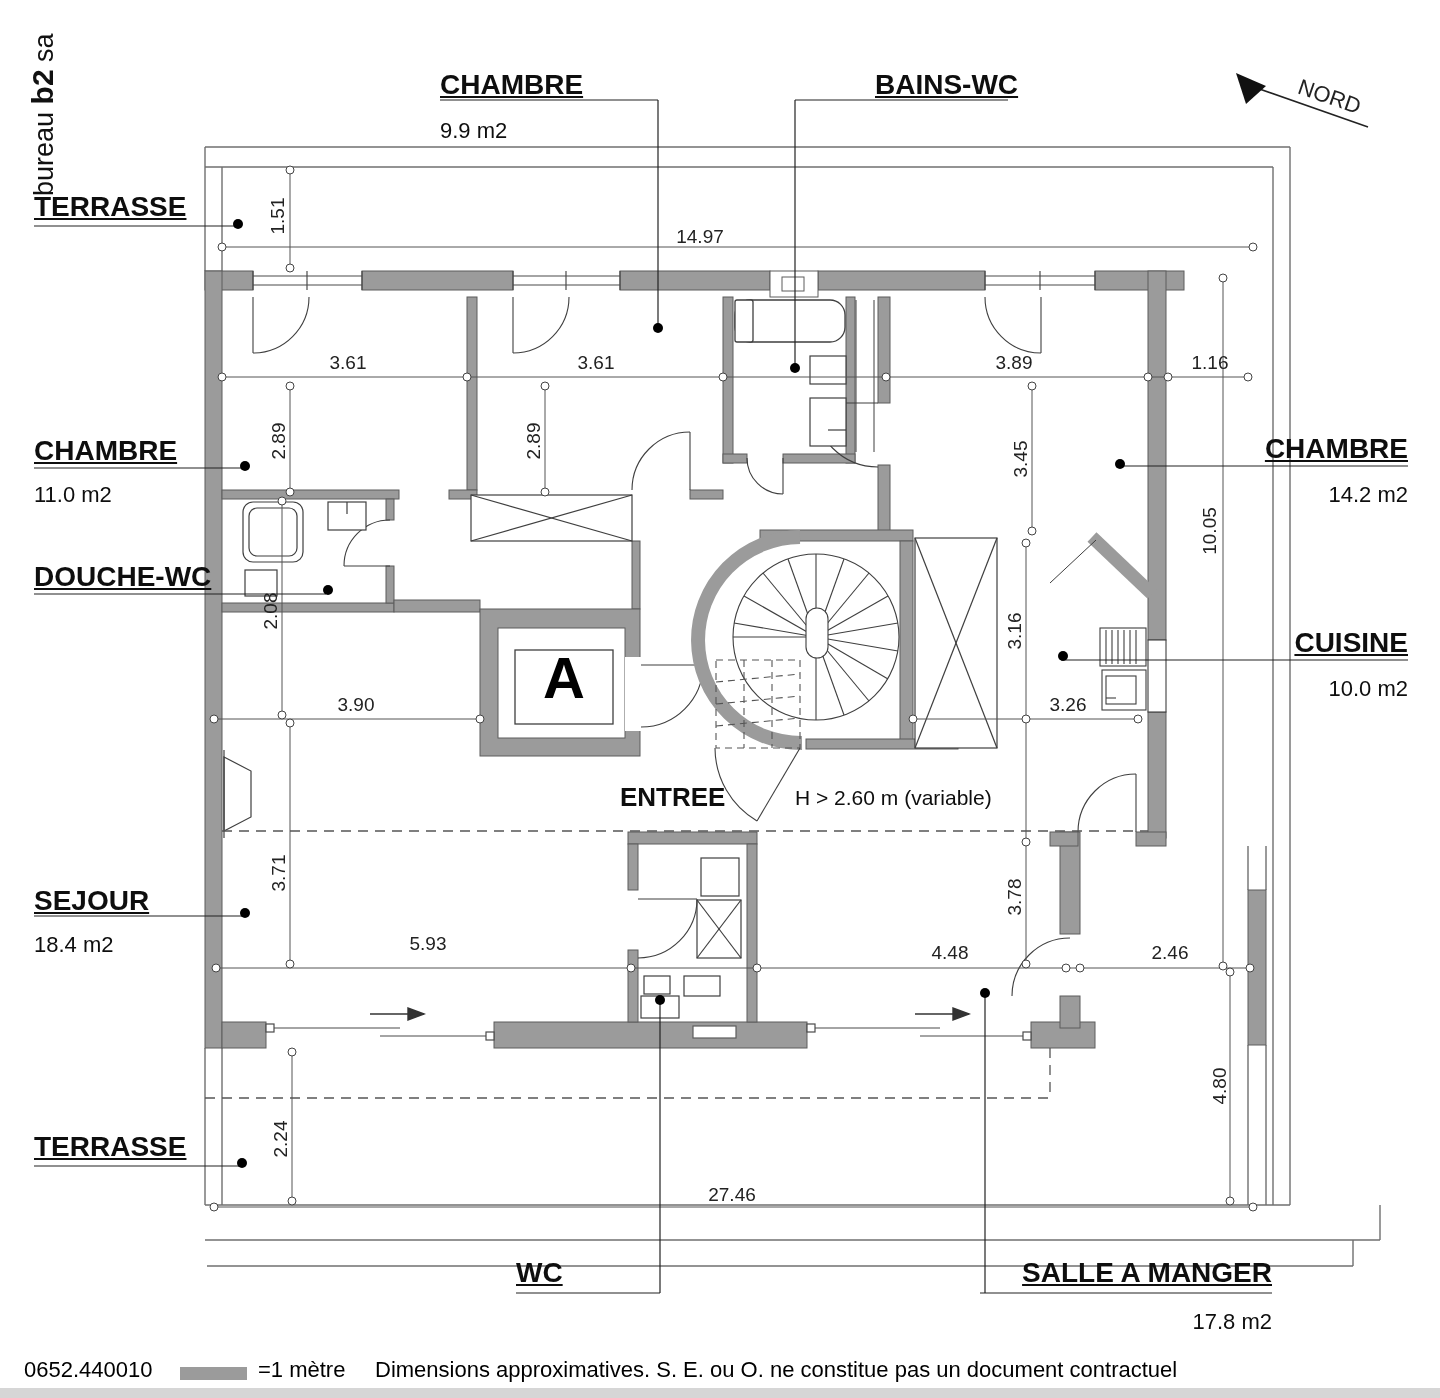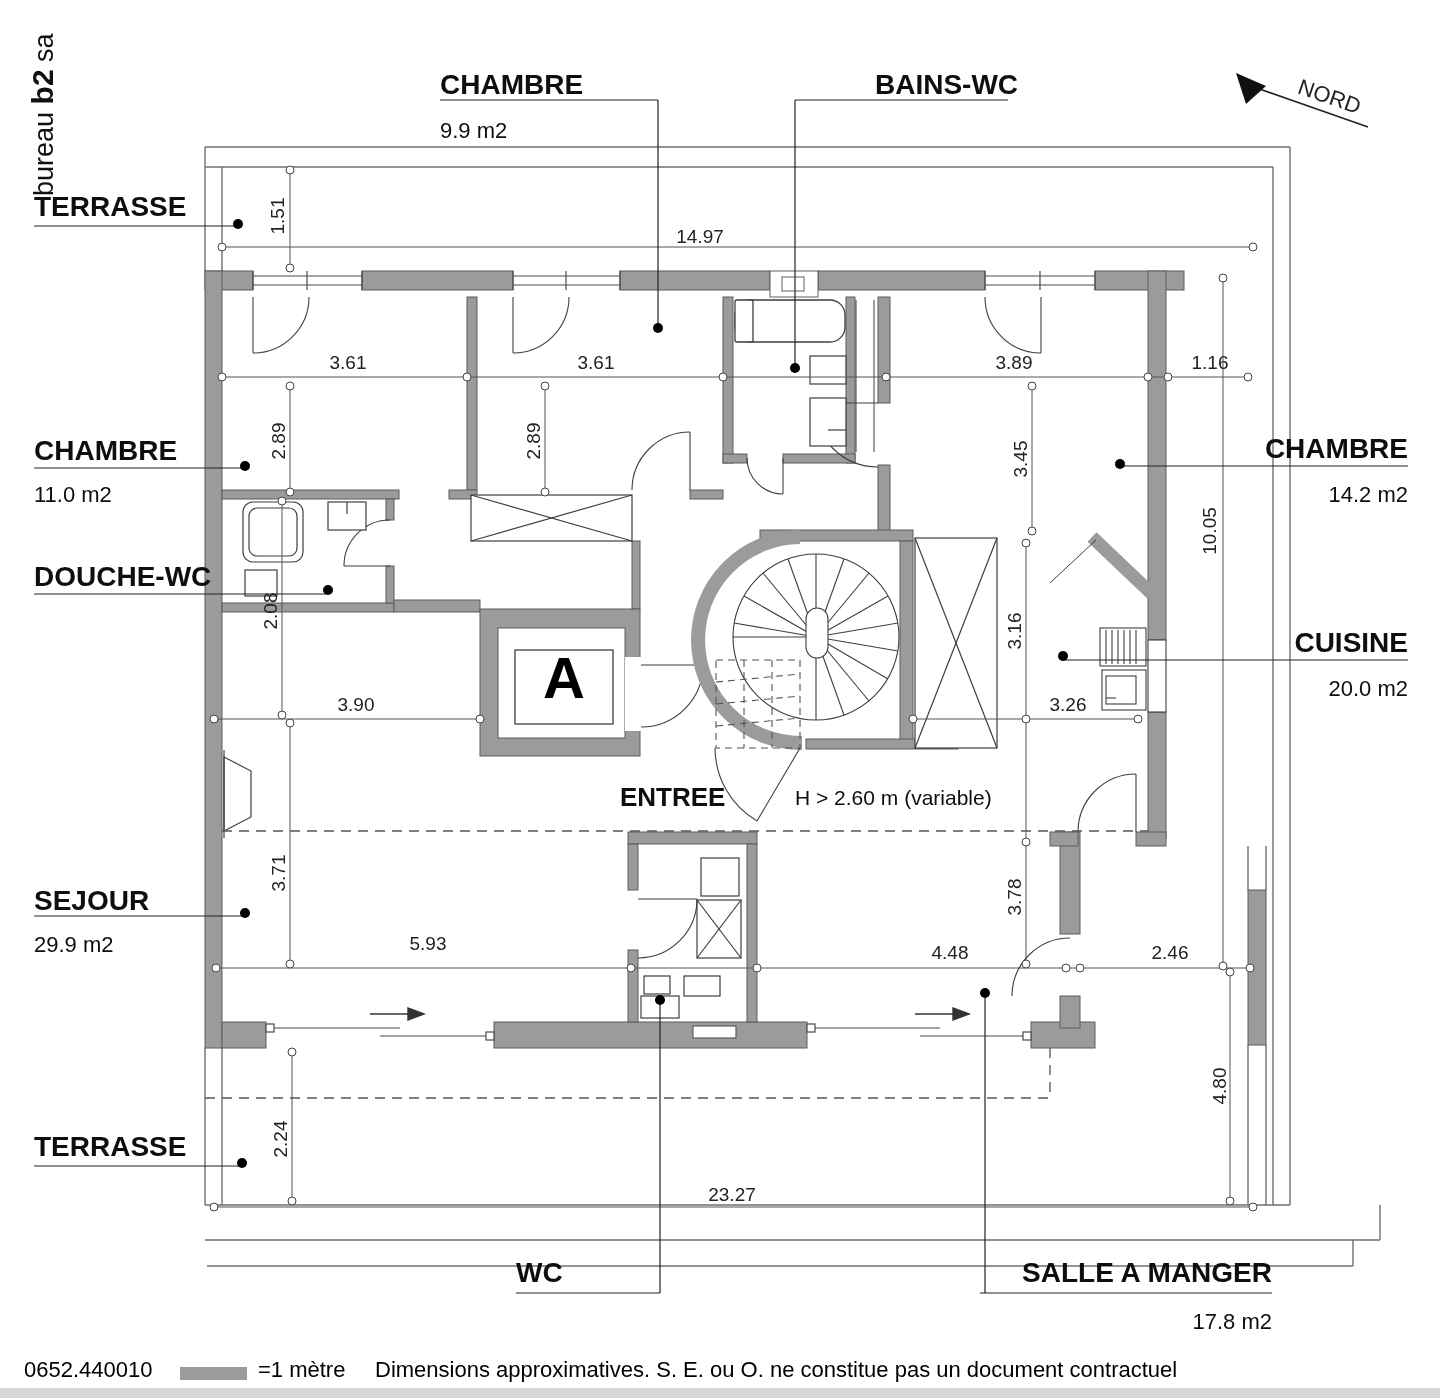--- a/index.html
+++ b/index.html
@@ -1,20 +1,20 @@
 <!DOCTYPE html>
 <html><head>
 <meta charset="utf-8">
 <style>
   html,body{margin:0;padding:0;background:#ffffff;}
   #canvas{position:relative;width:1440px;height:1398px;background:#ffffff;overflow:hidden;
           font-family:"Liberation Sans",sans-serif;}
   svg{position:absolute;left:0;top:0;}
   .lbl{position:absolute;color:#0e0e0e;white-space:nowrap;line-height:1.05;}
-  .room{font-weight:bold;font-size:28px;}
+  .room{font-weight:bold;font-size:28px;text-decoration:underline;}
   .area{font-size:22px;margin-top:16px;}
   .dim{position:absolute;font-size:19px;color:#222;width:56px;text-align:center;white-space:nowrap;}
   .rot{transform:rotate(-90deg);}
   .right{text-align:right;}
   .brand{position:absolute;left:26px;top:196px;transform-origin:0 0;transform:rotate(-90deg);
          font-size:27px;color:#111;white-space:nowrap;}
   .brand b{font-size:30px;}
   .nord{position:absolute;left:1297px;top:84px;font-size:22px;color:#222;transform:rotate(19deg);}
   .elev{position:absolute;left:515px;top:644px;width:98px;text-align:center;
         font-weight:bold;font-size:58px;color:#000;}
@@ -387,24 +387,24 @@
 
   <div class="lbl room" style="left:34px;top:436px;">CHAMBRE</div>
   <div class="lbl area" style="left:34px;top:467px;">11.0 m2</div>
 
   <div class="lbl room right" style="left:1120px;top:434px;width:288px;">CHAMBRE</div>
   <div class="lbl area right" style="left:1120px;top:467px;width:288px;">14.2 m2</div>
 
   <div class="lbl room" style="left:34px;top:562px;">DOUCHE-WC</div>
 
   <div class="lbl room right" style="left:1120px;top:628px;width:288px;">CUISINE</div>
-  <div class="lbl area right" style="left:1120px;top:661px;width:288px;">20.0 m2</div>
+  <div class="lbl area right" style="left:1120px;top:661px;width:288px;">10.0 m2</div>
 
   <div class="lbl room" style="left:34px;top:886px;">SEJOUR</div>
-  <div class="lbl area" style="left:34px;top:917px;">29.9 m2</div>
+  <div class="lbl area" style="left:34px;top:917px;">18.4 m2</div>
 
   <div class="lbl entree" style="left:620px;top:784px;">ENTREE</div>
   <div class="lbl hnote" style="left:795px;top:787px;">H &gt; 2.60 m (variable)</div>
 
   <div class="lbl room" style="left:34px;top:1132px;">TERRASSE</div>
 
   <div class="lbl room" style="left:516px;top:1258px;">WC</div>
 
   <div class="lbl room right" style="left:980px;top:1258px;width:292px;">SALLE A MANGER</div>
   <div class="lbl area right" style="left:980px;top:1294px;width:292px;">17.8 m2</div>
@@ -425,20 +425,20 @@
   <div class="dim" style="left:328px;top:694px;">3.90</div>
   <div class="dim rot" style="left:987px;top:620px;">3.16</div>
   <div class="dim" style="left:1040px;top:694px;">3.26</div>
   <div class="dim rot" style="left:251px;top:862px;">3.71</div>
   <div class="dim rot" style="left:987px;top:886px;">3.78</div>
   <div class="dim" style="left:400px;top:933px;">5.93</div>
   <div class="dim" style="left:922px;top:942px;">4.48</div>
   <div class="dim" style="left:1142px;top:942px;">2.46</div>
   <div class="dim rot" style="left:1192px;top:1075px;">4.80</div>
   <div class="dim rot" style="left:253px;top:1128px;">2.24</div>
-  <div class="dim" style="left:704px;top:1184px;">23.27</div>
+  <div class="dim" style="left:704px;top:1184px;">27.46</div>
 
   <div class="lbl footer" style="left:24px;top:1358px;">0652.440010</div>
   <div class="lbl footer" style="left:258px;top:1358px;">=1 mètre</div>
   <div class="lbl footer" style="left:375px;top:1358px;">Dimensions approximatives. S. E. ou O. ne constitue pas un document contractuel</div>
 
   <div class="edge"></div>
 </div>
 
 </body></html>

